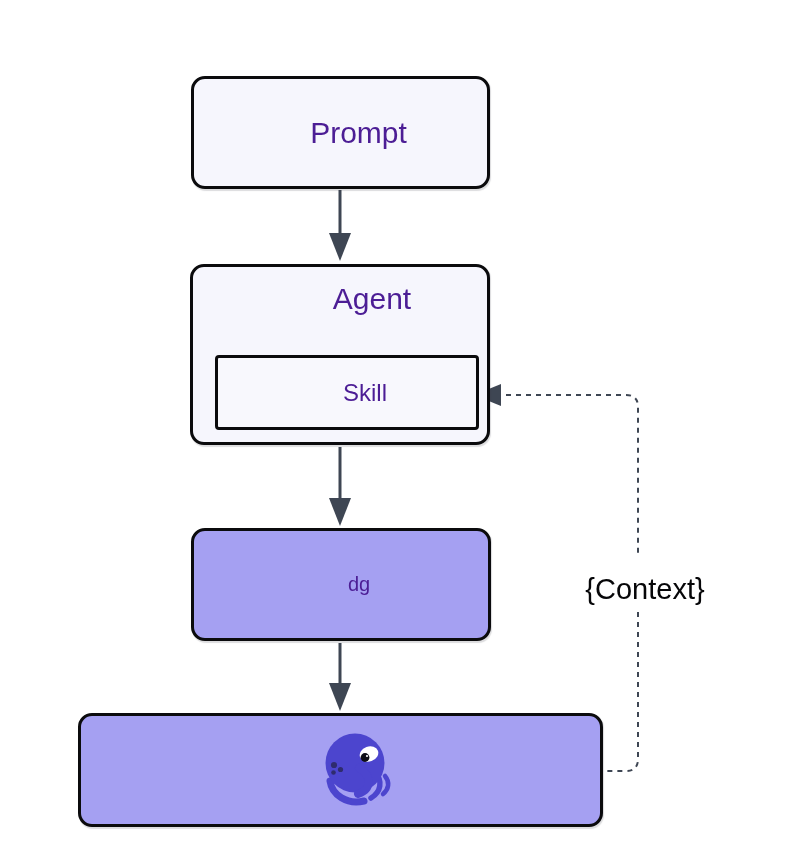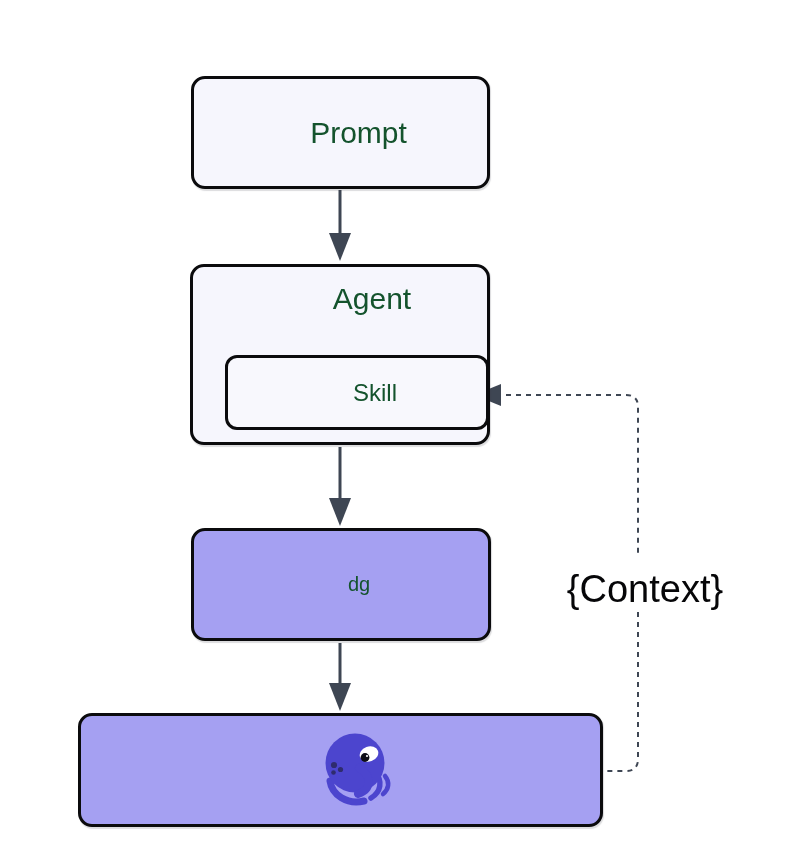--- a/index.html
+++ b/index.html
@@ -5,38 +5,38 @@
   html,body { margin:0; padding:0; background:#ffffff; }
   .canvas {
     position:relative; width:791px; height:866px; background:#ffffff;
     font-family:"Liberation Sans", sans-serif; overflow:hidden;
   }
   .edges { position:absolute; left:0; top:0; width:791px; height:866px; }
   .node {
     position:absolute; box-sizing:border-box;
     display:flex; align-items:center; justify-content:center;
     border:3.5px solid #0B0B0D; border-radius:14px;
-    color:#14532d; text-align:left;
+    color:#4c1d95; text-align:left;
     box-shadow:1px 1.5px 1px rgba(60,60,70,0.18);
     padding-left:36px;
   }
   .node-light  { background:#F6F6FD; }
   .node-purple { background:#A5A0F2; }
   .node-prompt { left:191px; top:76px;  width:299px; height:113px; font-size:30px; }
   .node-agent  { left:190px; top:264px; width:300px; height:181px;
                  flex-direction:column; justify-content:flex-start; font-size:30px; }
   .agent-title { margin-top:15px;margin-left:28px; }
-  .node-skill  { position:absolute; left:32px; top:88px; width:264px; height:75px;
-                 border-width:3px; border-radius:12px; font-size:24px;
+  .node-skill  { position:absolute; left:22px; top:88px; width:264px; height:75px;
+                 border-width:3px; border-radius:4px; font-size:24px;
                  background:#F8F8FD; box-shadow:none; }
   .node-dg     { left:191px; top:528px; width:300px; height:113px; font-size:20px; }
   .node-octo   { left:78px;  top:713px; width:525px; height:114px; }
   .edge-label  {
     position:absolute; left:545px; top:570px; width:200px;
-    text-align:center; font-size:38px; color:#060608; line-height:38px;
+    text-align:center; font-size:29px; color:#060608; line-height:38px;
   }
 </style>
 </head>
 <body>
 
 <div class="canvas">
 
   <svg class="edges" viewBox="0 0 791 866" xmlns="http://www.w3.org/2000/svg">
 
     <g stroke="#3E4653" fill="#3E4653">

